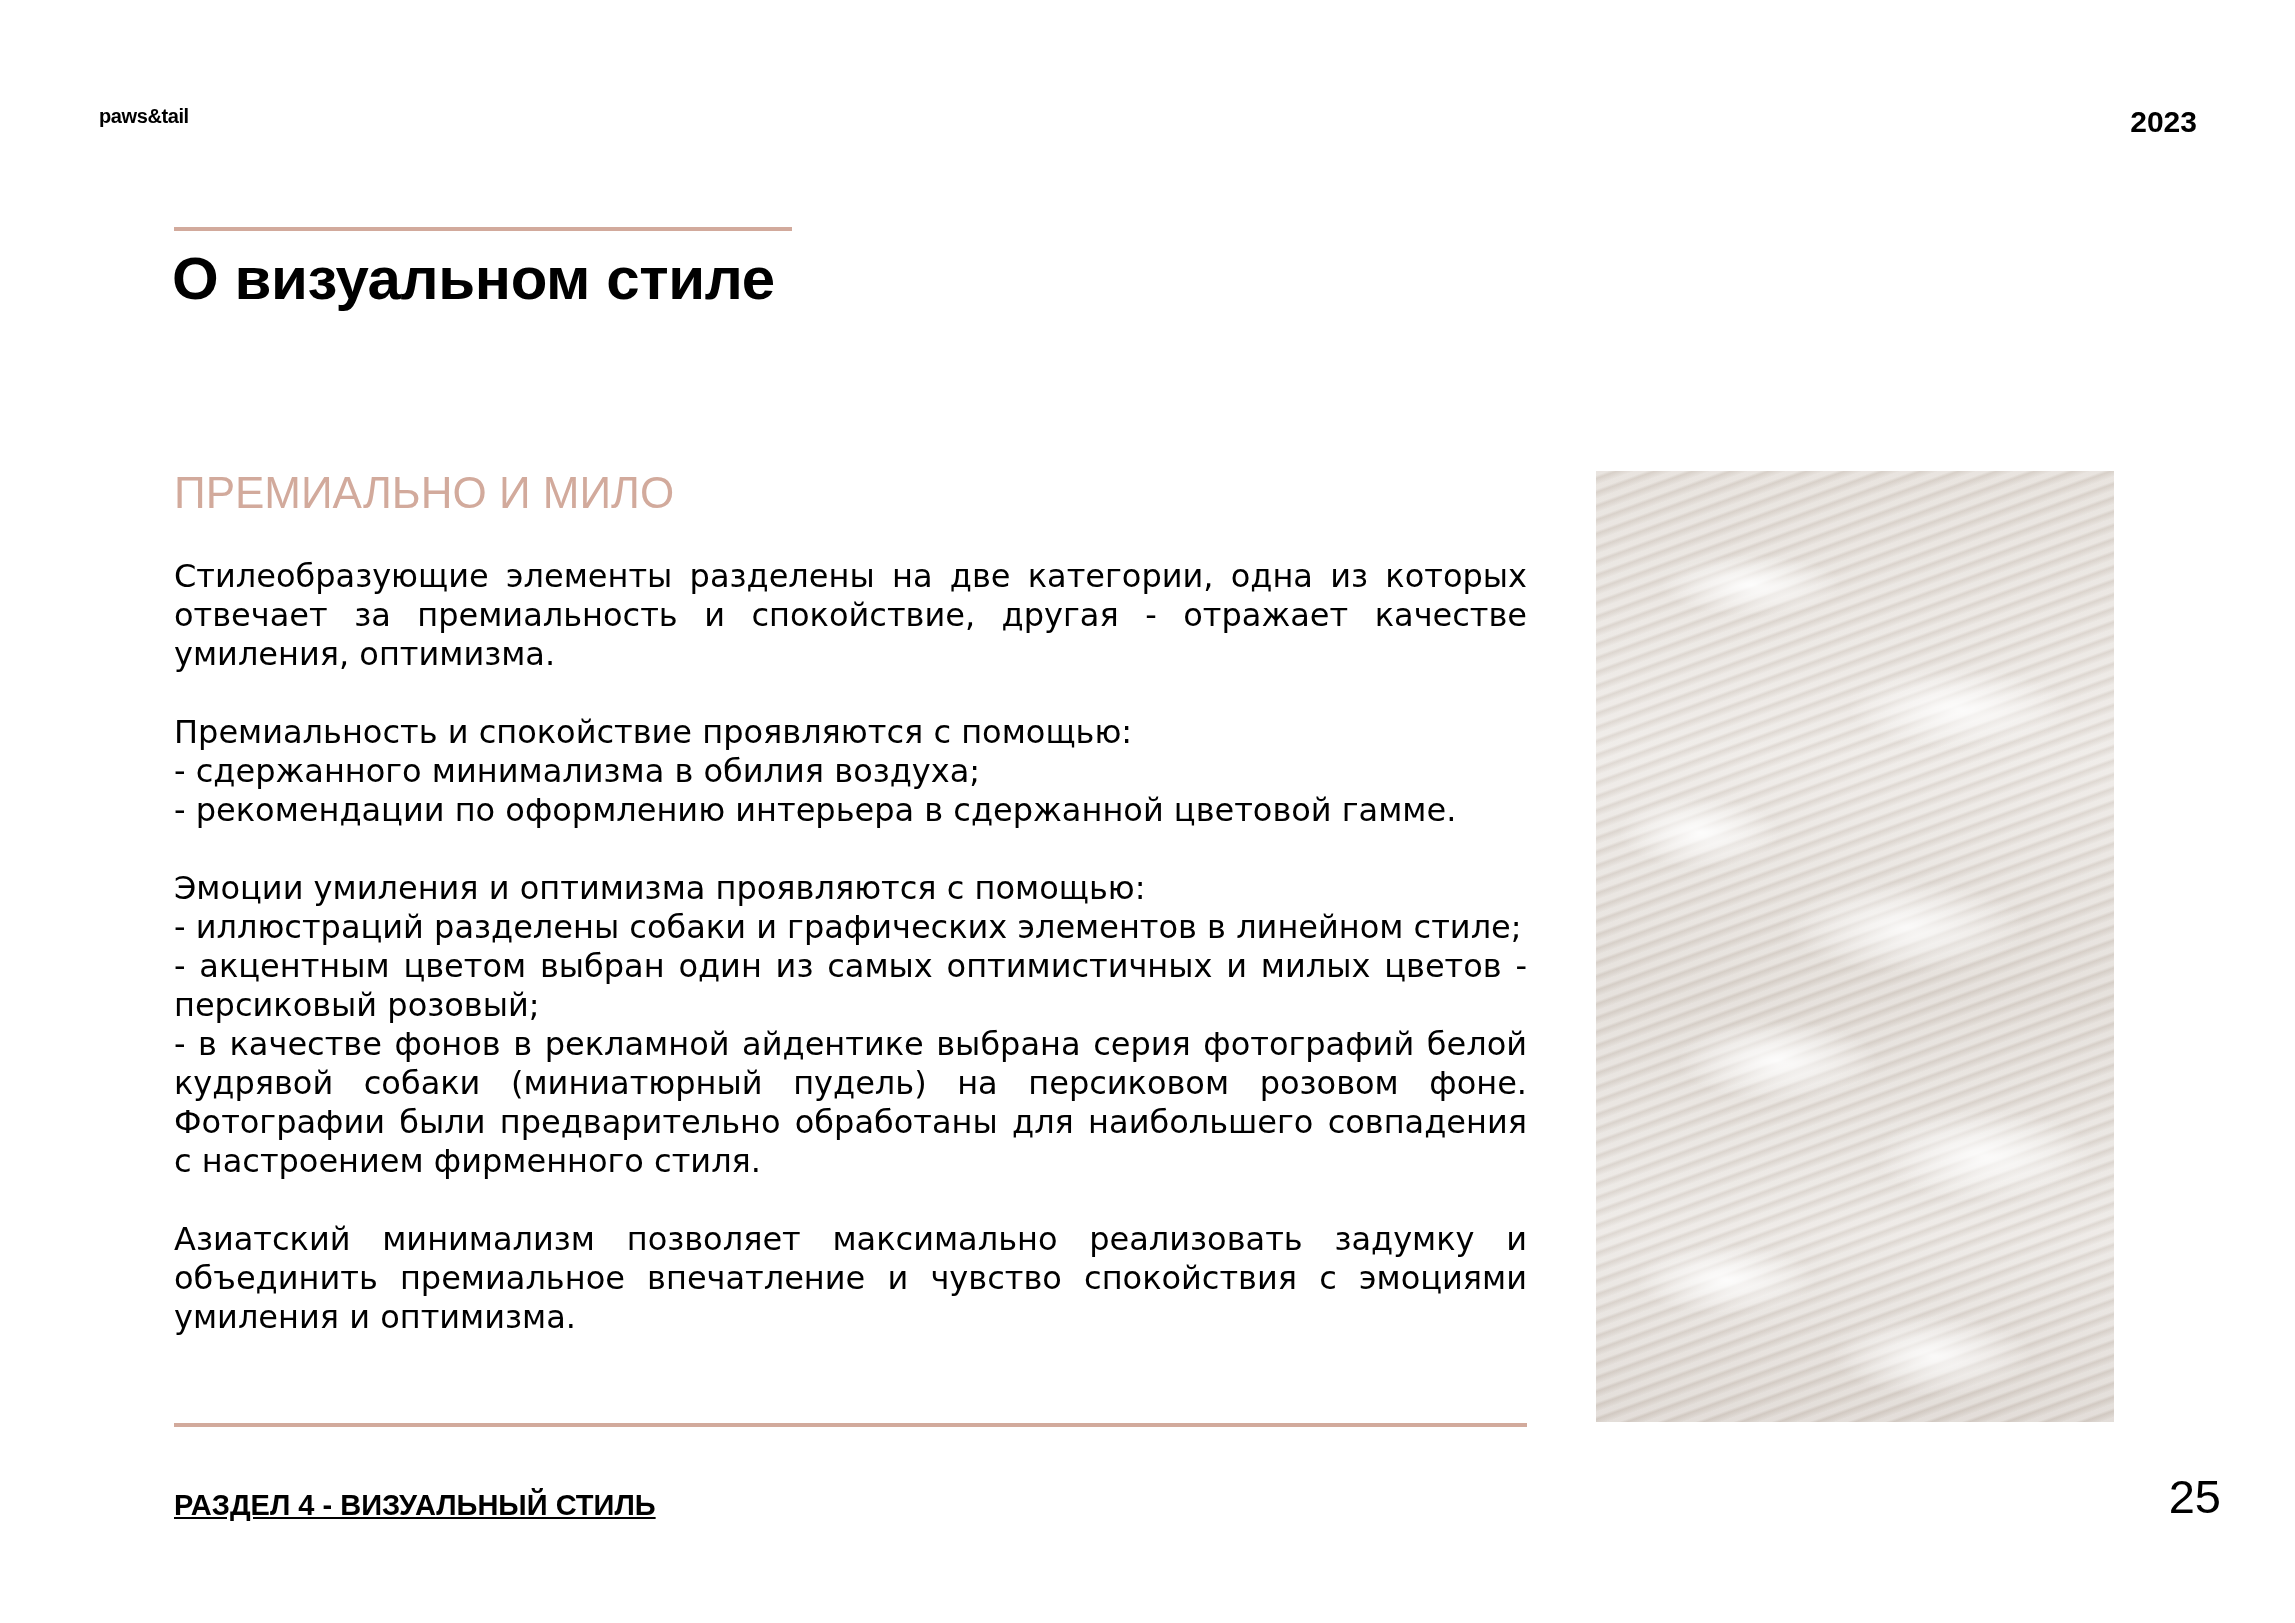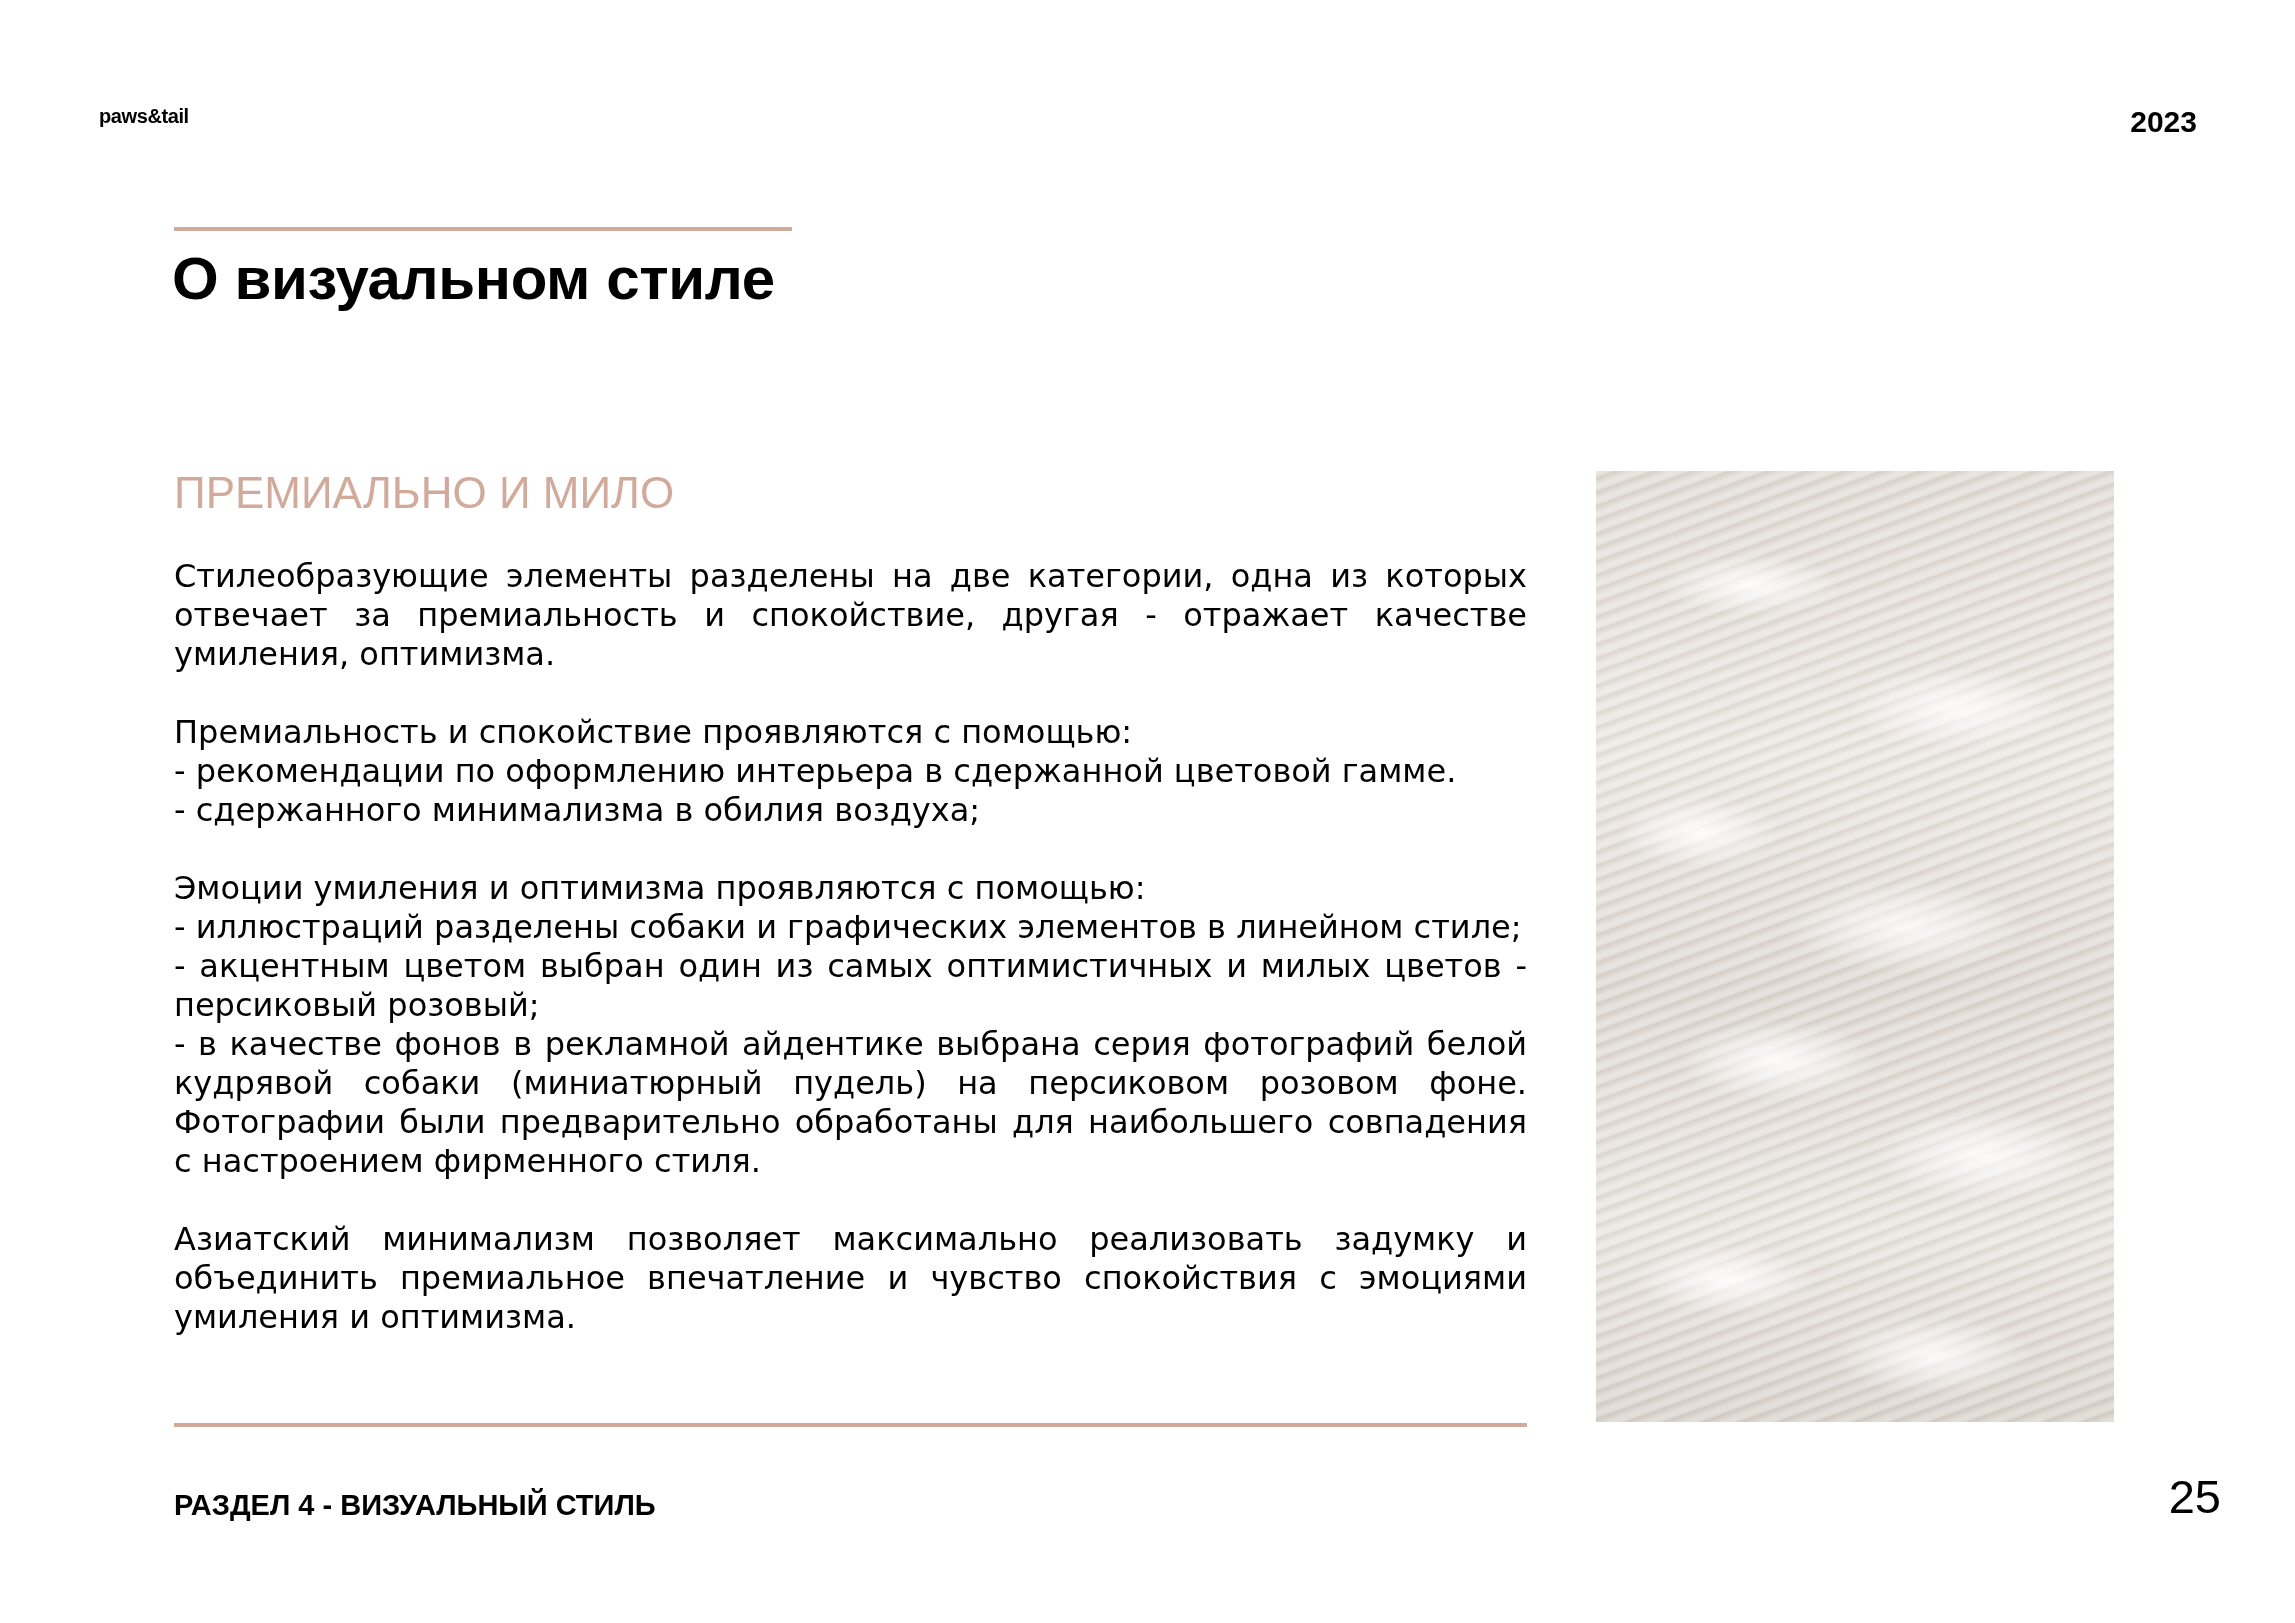--- a/index.html
+++ b/index.html
@@ -103,20 +103,21 @@
         repeating-linear-gradient(160deg, rgba(255,255,255,0.35) 0px, rgba(255,255,255,0.35) 4.3px, rgba(200,190,182,0.25) 7.2px, rgba(255,255,255,0.3) 13px),
         linear-gradient(180deg, #ddd6cf 0%, #e8e3de 30%, #d9d2cb 55%, #e6e1dc 80%, #d4ccc5 100%);
     }
     .section-footer {
       position: absolute;
       left: 174px;
       top: 1489px;
       font-size: 29px;
       font-weight: 700;
       letter-spacing: 0px;
+      text-decoration: underline;
     }
     .page-number {
       position: absolute;
       right: 74px;
       top: 1469px;
       font-size: 47px;
       font-weight: 400;
     }
   </style>
 </head>
@@ -128,22 +129,22 @@
 <div class="rule rule-top"></div>
 
 <h1 class="page-title">О визуальном стиле</h1>
 
 <h2 class="subtitle">ПРЕМИАЛЬНО И МИЛО</h2>
 
 <div class="body-text">
   <p>Стилеобразующие элементы разделены на две категории, одна из которых отвечает за премиальность и спокойствие, другая - отражает качестве умиления, оптимизма.</p>
   <p>
     <span class="line">Премиальность и спокойствие проявляются с помощью:</span>
+    <span class="line">- сдержанного минимализма в обилия воздуха;</span>
     <span class="line">- рекомендации по оформлению интерьера в сдержанной цветовой гамме.</span>
-    <span class="line">- сдержанного минимализма в обилия воздуха;</span>
   </p>
   <p>
     <span class="line">Эмоции умиления и оптимизма проявляются с помощью:</span>
     <span class="line">- иллюстраций разделены собаки и графических элементов в линейном стиле;</span>
     <span class="line">- акцентным цветом выбран один из самых оптимистичных и милых цветов - персиковый розовый;</span>
     <span class="line">- в качестве фонов в рекламной айдентике выбрана серия фотографий белой кудрявой собаки (миниатюрный пудель) на персиковом розовом фоне. Фотографии были предварительно обработаны для наибольшего совпадения с настроением фирменного стиля.</span>
   </p>
   <p>Азиатский минимализм позволяет максимально реализовать задумку и объединить премиальное впечатление и чувство спокойствия с эмоциями умиления и оптимизма.</p>
 </div>
 

